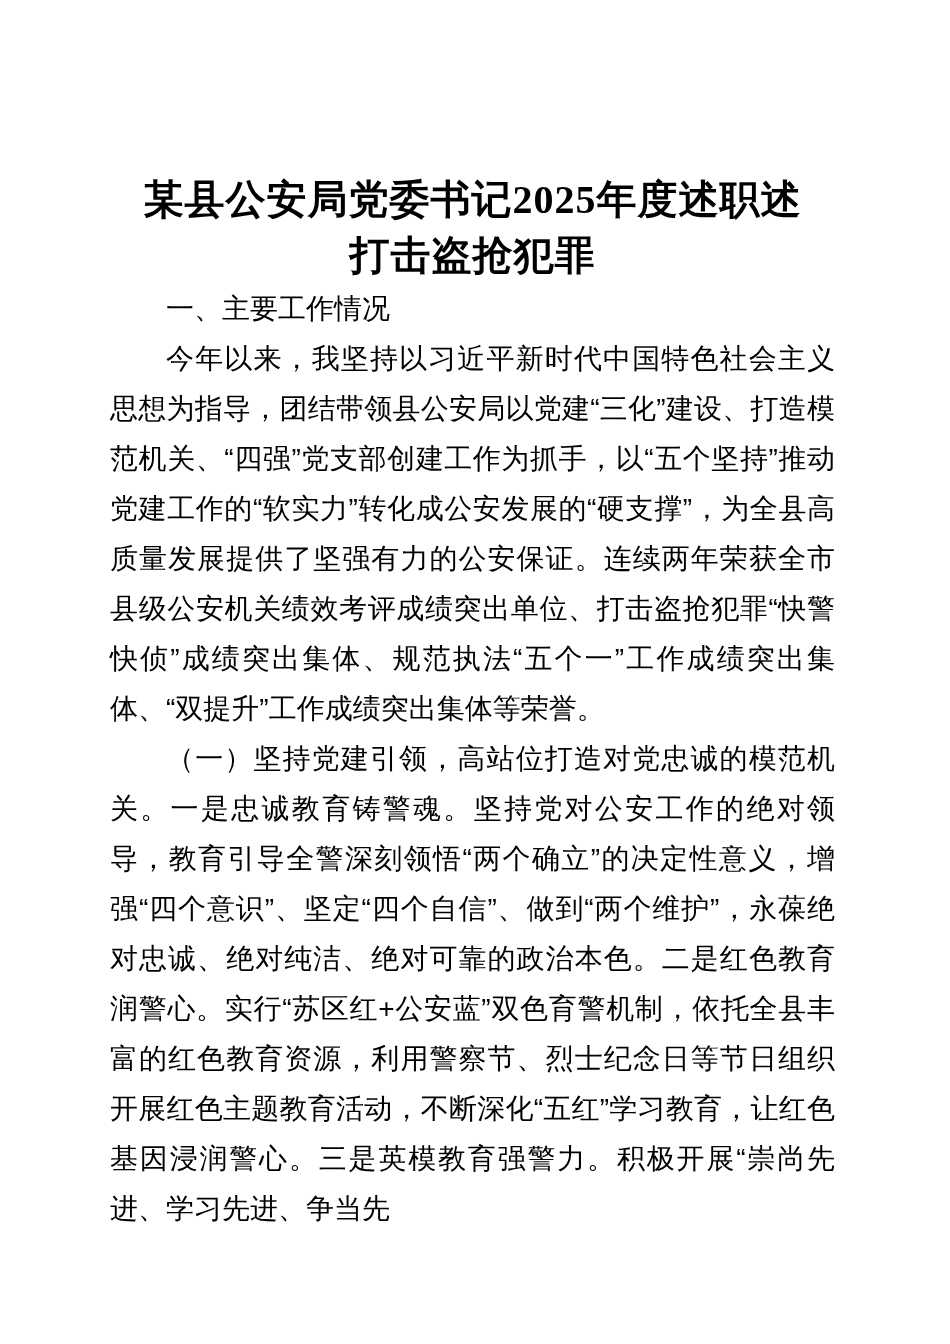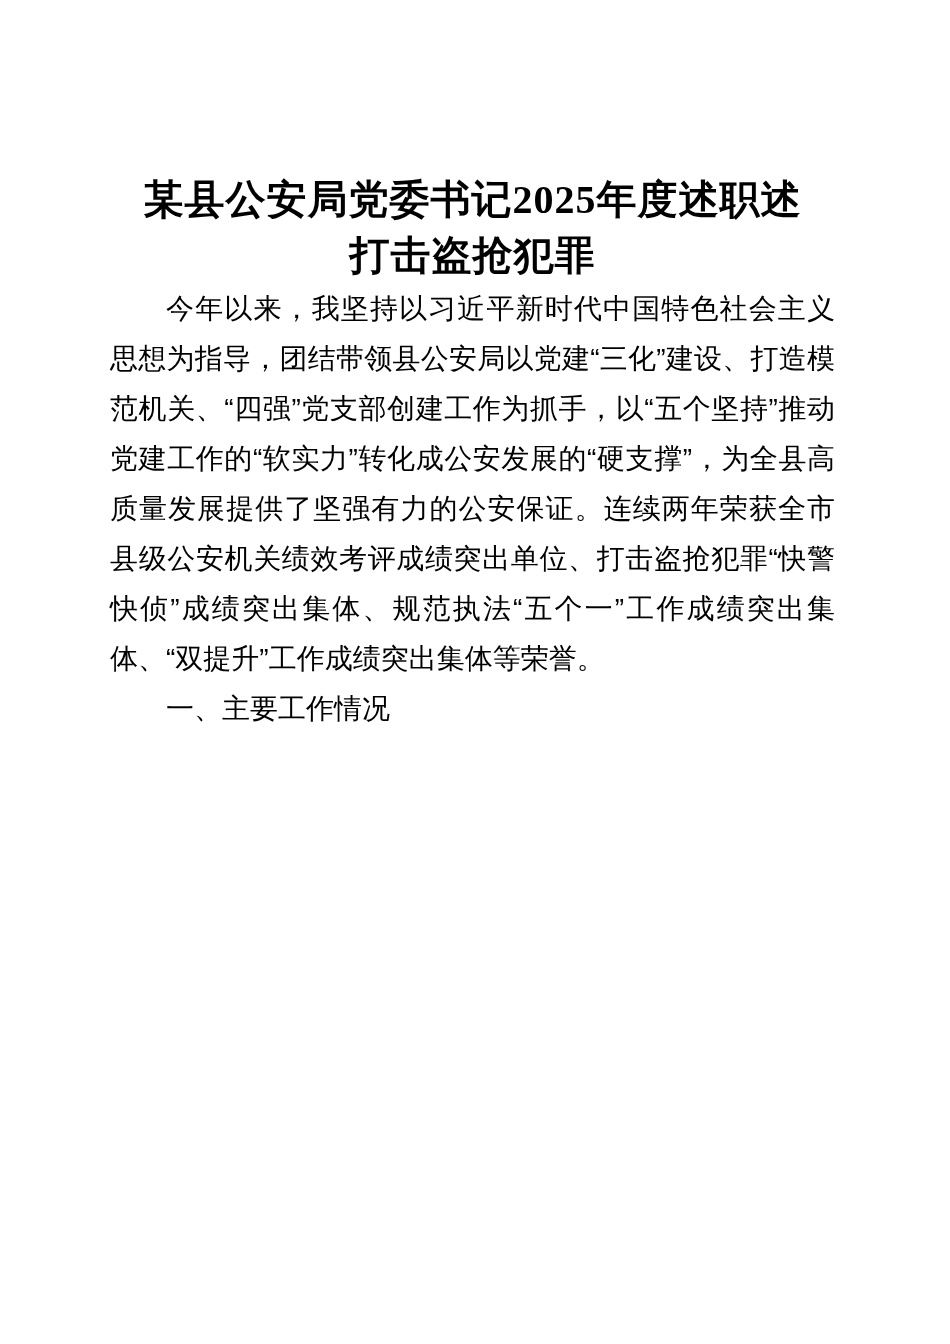--- a/index.html
+++ b/index.html
@@ -48,17 +48,18 @@
 </style>
 </head>
 <body>
 
 <div class="page">
   <h1 class="doc-title">
     <span class="title-line">某县公安局党委书记2025年度述职述</span>
     <span class="title-line">打击盗抢犯罪</span>
   </h1>
 
+  <p class="para">一、主要工作情况</p>
+
   <p class="para">今年以来，我坚持以习近平新时代中国特色社会主义思想为指导，团结带领县公安局以党建“三化”建设、打造模范机关、“四强”党支部创建工作为抓手，以“五个坚持”推动党建工作的“软实力”转化成公安发展的“硬支撑”，为全县高质量发展提供了坚强有力的公安保证。连续两年荣获全市县级公安机关绩效考评成绩突出单位、打击盗抢犯罪“快警快侦”成绩突出集体、规范执法“五个一”工作成绩突出集体、“双提升”工作成绩突出集体等荣誉。</p>
 
-  <p class="para">一、主要工作情况</p>
-
+  <p class="para">（一）坚持党建引领，高站位打造对党忠诚的模范机关。一是忠诚教育铸警魂。坚持党对公安工作的绝对领导，教育引导全警深刻领悟“两个确立”的决定性意义，增强“四个意识”、坚定“四个自信”、做到“两个维护”，永葆绝对忠诚、绝对纯洁、绝对可靠的政治本色。二是红色教育润警心。实行“苏区红+公安蓝”双色育警机制，依托全县丰富的红色教育资源，利用警察节、烈士纪念日等节日组织开展红色主题教育活动，不断深化“五红”学习教育，让红色基因浸润警心。三是英模教育强警力。积极开展“崇尚先进、学习先进、争当先</p>
 </div>
 
 </body></html>

